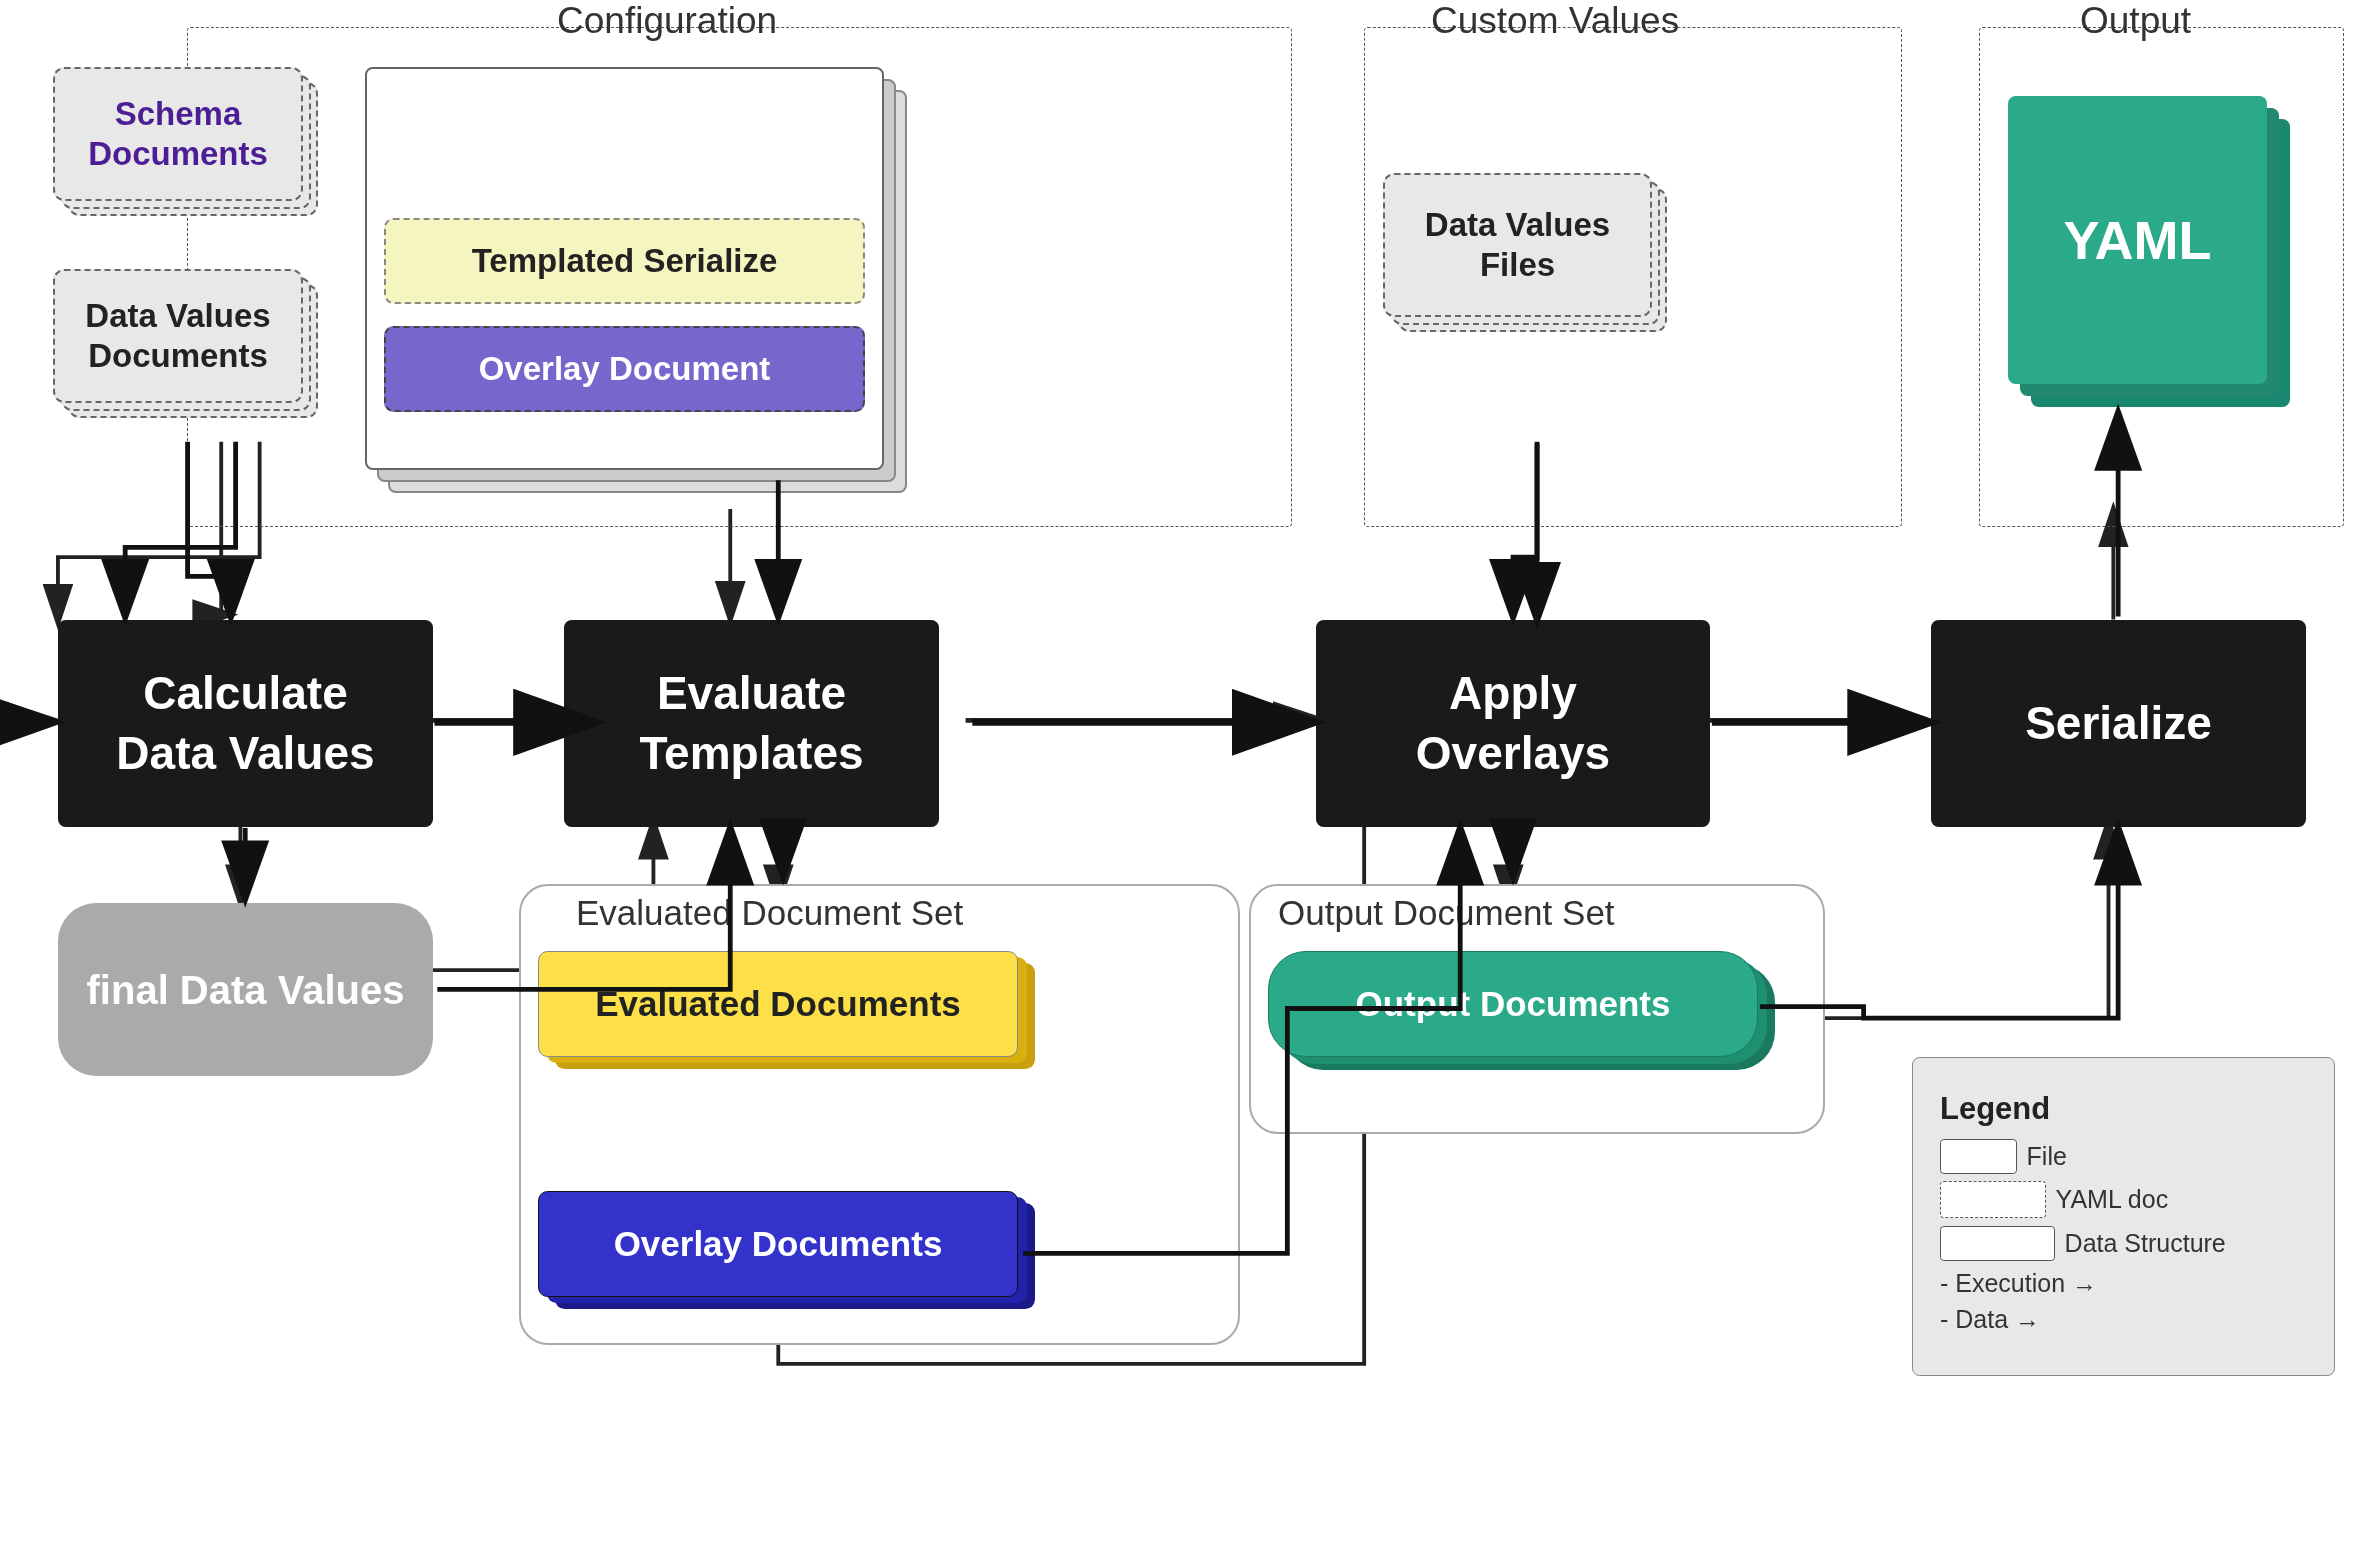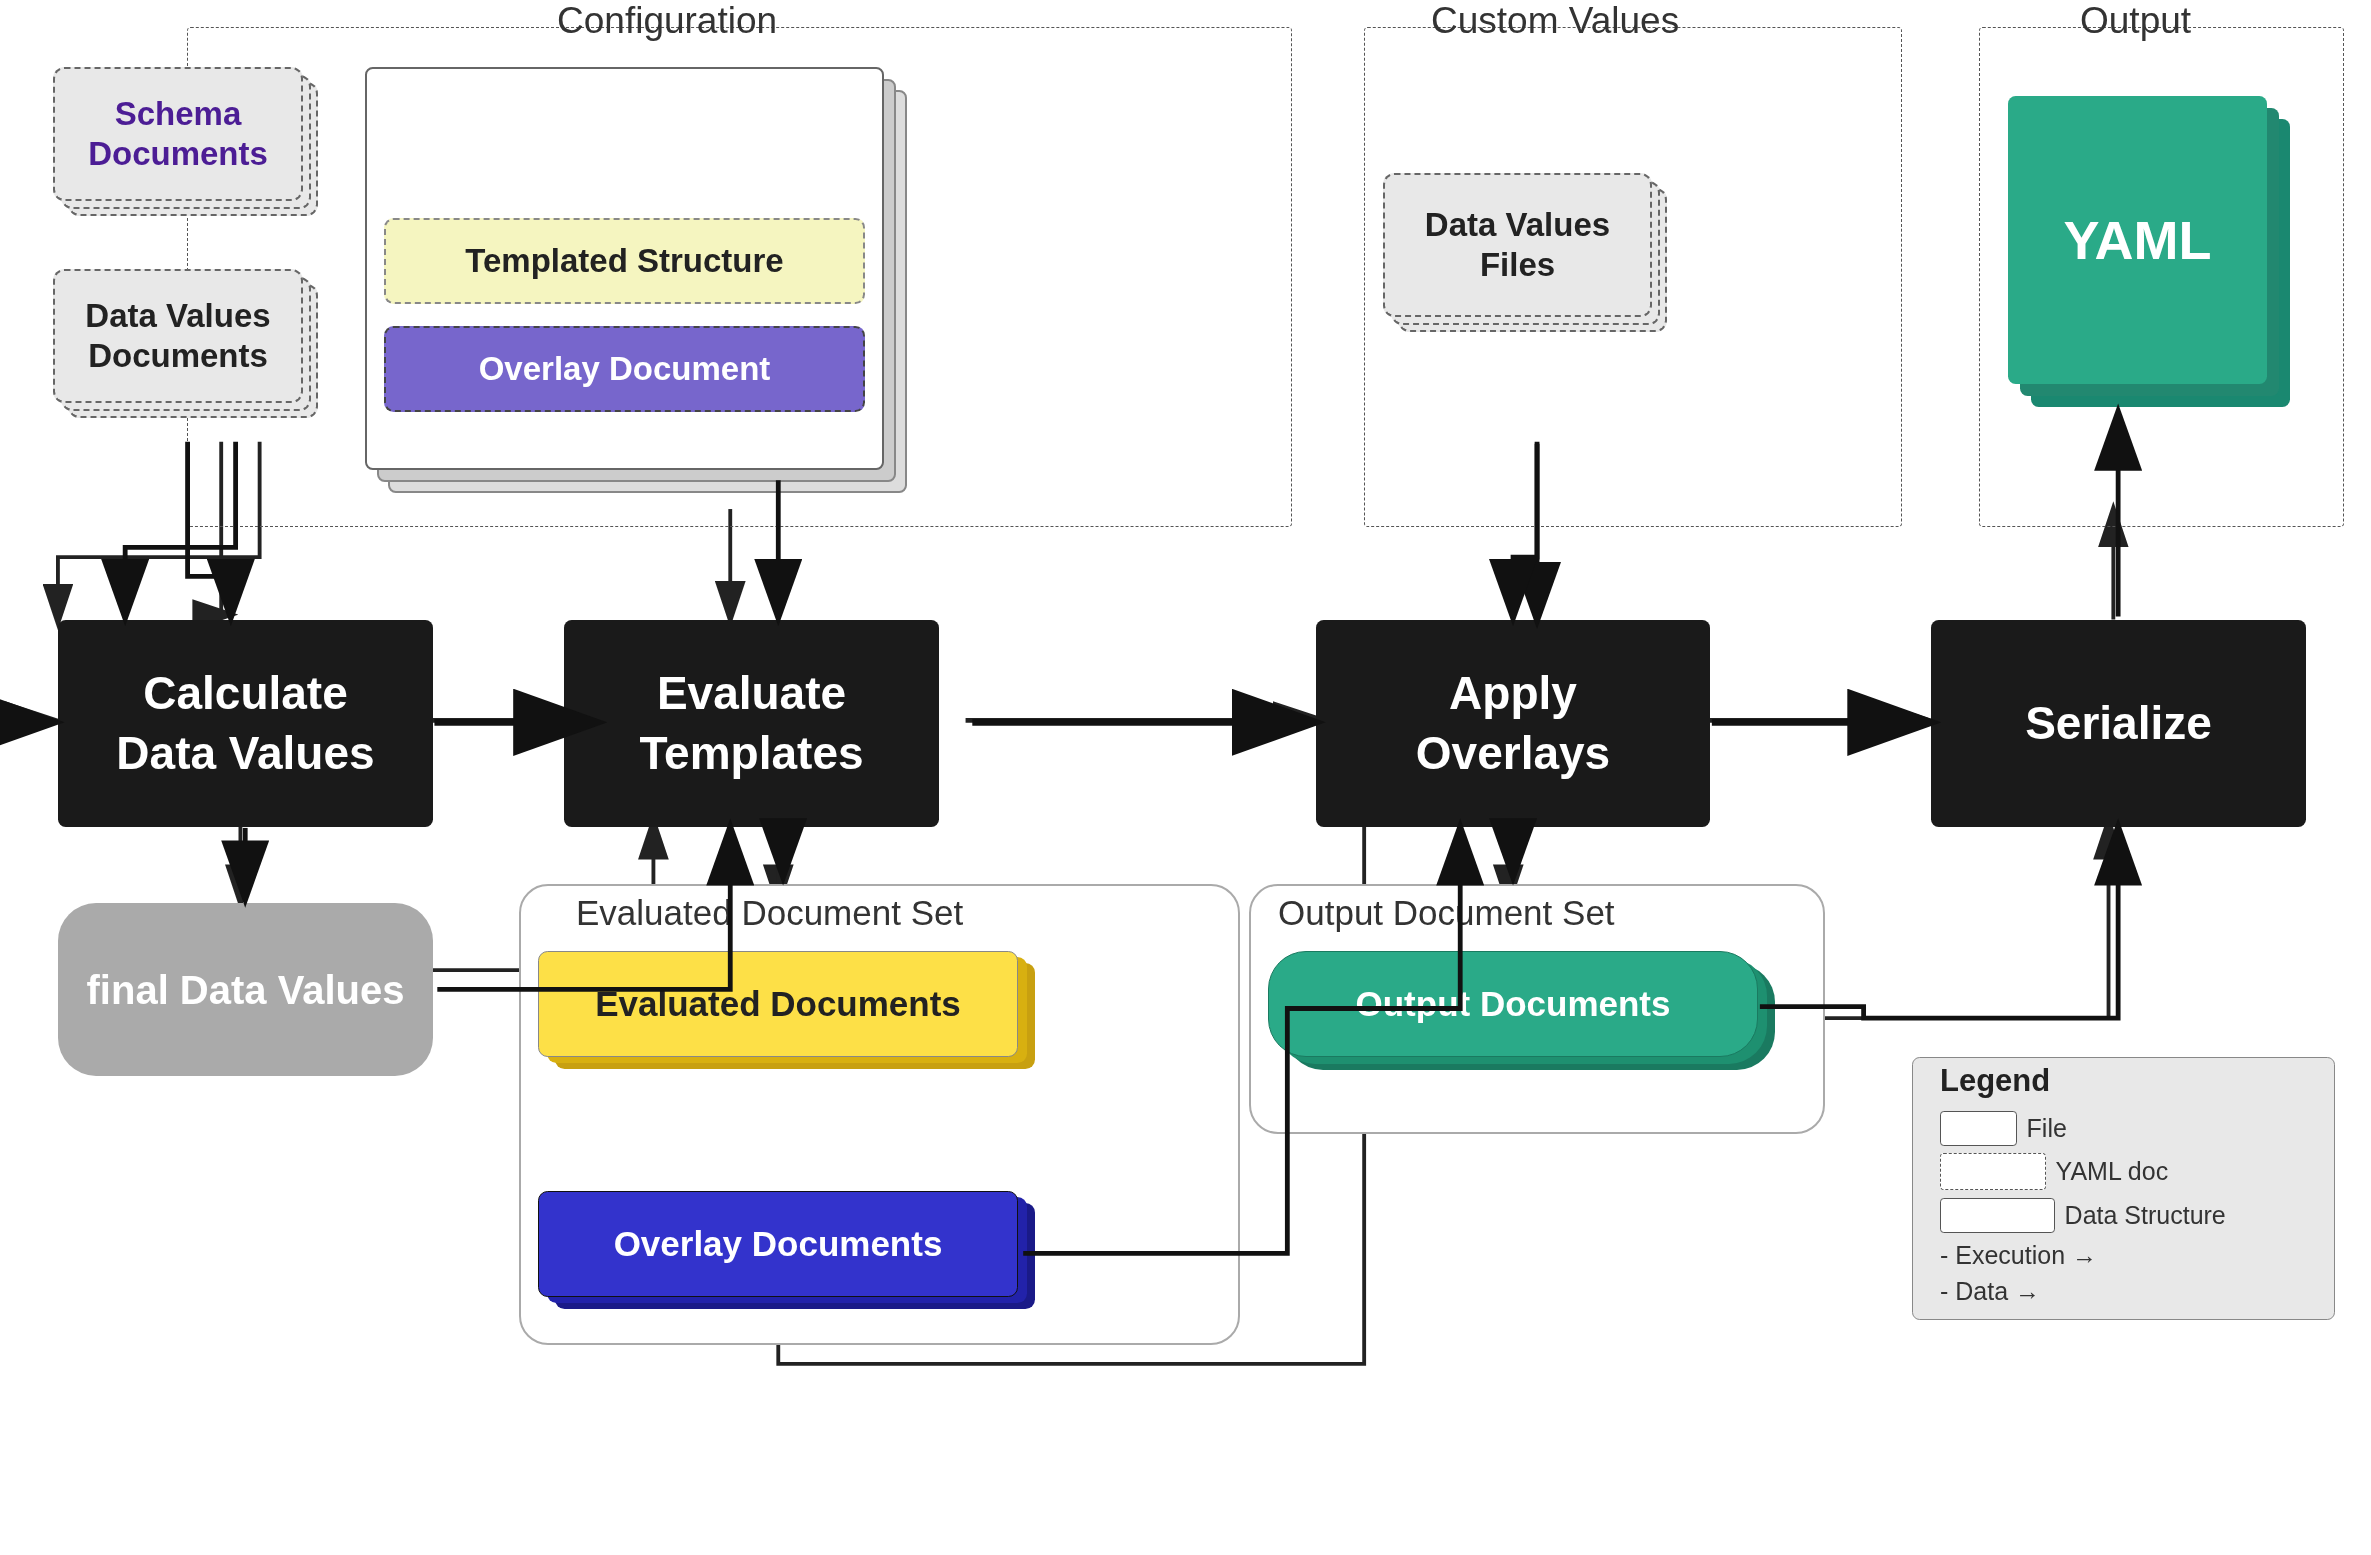--- a/index.html
+++ b/index.html
@@ -244,21 +244,21 @@
 
   <div class="doc-stack" style="left:365px; top:67px;">
 
     <div style="position:absolute; left:23px; top:23px; width:519px; height:403px; border:2.9px solid #888; border-radius:7.7px; background:#ddd;"></div>
     <div style="position:absolute; left:11.5px; top:11.5px; width:519px; height:403px; border:2.9px solid #888; border-radius:7.7px; background:#ccc;"></div>
 
     <div style="position:absolute; left:0; top:0; width:519px; height:403px; border:2.9px solid #666; border-radius:7.7px; background:#fff; padding:17.3px;">
 
 
       <div style="position:absolute; left:17.3px; top:149px; right:17.3px; height:86px; background:#f5f5c0; border:2.9px dashed #888; border-radius:9.6px; display:flex; align-items:center; justify-content:center;">
-        <span style="font-size:33px; font-weight:bold; color:#222;">Templated Structure</span>
+        <span style="font-size:33px; font-weight:bold; color:#222;">Templated Serialize</span>
       </div>
 
       <div style="position:absolute; left:17.3px; top:257px; right:17.3px; height:86px; background:#7766cc; border:2.9px dashed #444; border-radius:9.6px; display:flex; align-items:center; justify-content:center;">
         <span style="font-size:33px; font-weight:bold; color:#ffffff;">Overlay Document</span>
       </div>
     </div>
   </div>
 
   <div class="doc-stack" style="left:1383px; top:173px;">
     <div class="doc-card white-dashed" style="width:269px; height:144px; left:15.4px; top:15.4px;"></div>
@@ -323,21 +323,21 @@
   <div class="doc-set-label" style="left:1278px; top:893px;">Output Document Set</div>
 
   <div class="doc-stack" style="left:1268px; top:951px;">
     <div style="position:absolute; left:17.3px; top:13.4px; width:490px; height:106px; background:#1a7a60; border-radius:38px;"></div>
     <div style="position:absolute; left:8.6px; top:6.7px; width:490px; height:106px; background:#1e9070; border-radius:38px;"></div>
     <div style="position:absolute; left:0; top:0; width:490px; height:106px; background:#2aaa88; border:1.9px solid #1a7a60; border-radius:38px; display:flex; align-items:center; justify-content:center;">
       <span style="font-size:35px; font-weight:bold; color:#fff;">Output Documents</span>
     </div>
   </div>
 
-  <div class="legend-box" style="left:1912px; top:1057px; width:423px; padding:5px 27px;">
+  <div class="legend-box" style="left:1912px; top:1057px; width:423px; padding:33px 27px;">
     <div class="legend-title">Legend</div>
 
     <div class="legend-row">
       <div class="legend-file-icon"></div>
       <span>File</span>
     </div>
 
     <div class="legend-row">
       <div class="legend-yaml-icon" style="border:1.9px dashed #555; border-radius:3.8px; width:106px; height:37px; background:#fff; display:flex; align-items:center; justify-content:center; margin-right:9.6px; font-size:19px; color:#333;"></div>
       <span>YAML doc</span>

